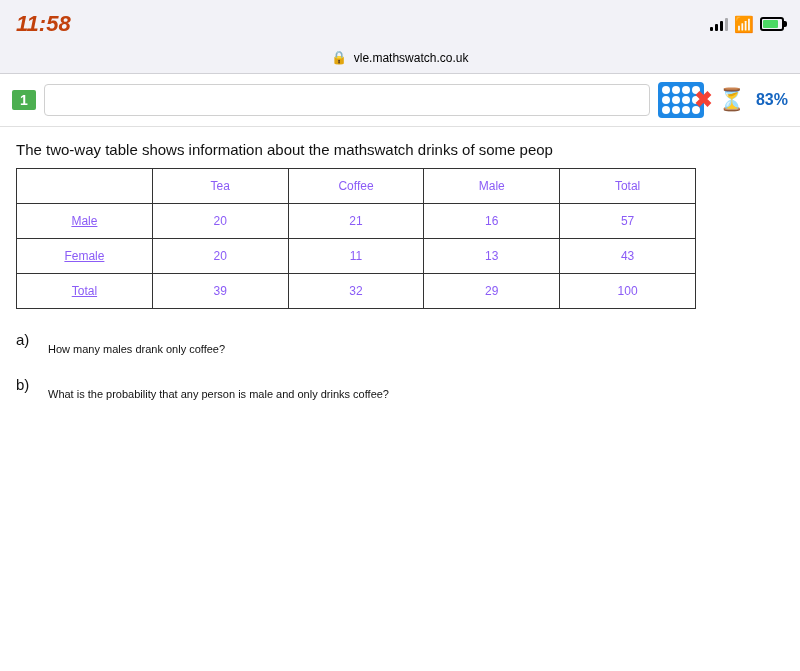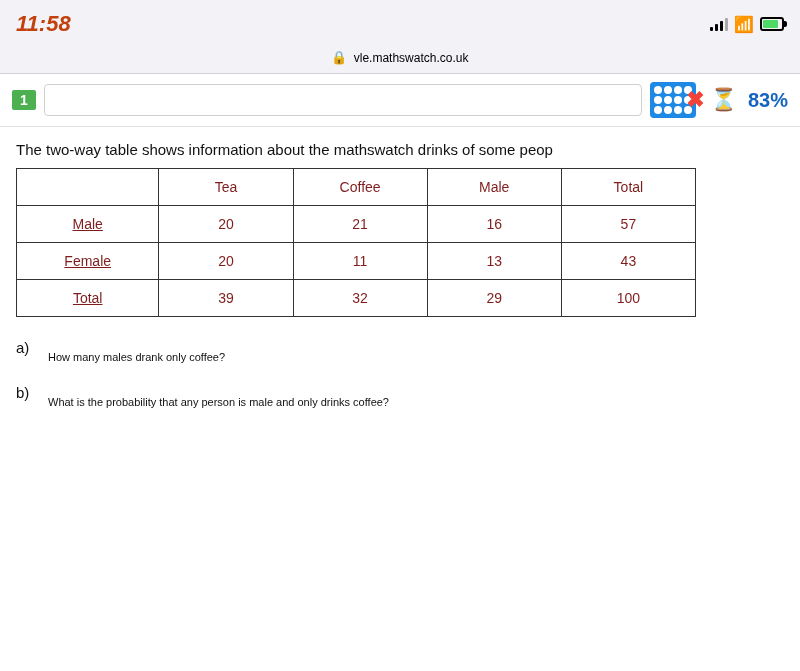--- a/index.html
+++ b/index.html
@@ -153,21 +153,21 @@
       color: #f44336;
       font-size: 22px;
       font-weight: bold;
       margin-left: -10px;
     }
     .hourglass {
       color: #00bcd4;
       font-size: 22px;
     }
     .percent-text {
-      font-size: 20px;
+      font-size: 16px;
       font-weight: 600;
       color: #1565c0;
       margin-left: 4px;
     }
 
     
     .intro-text {
       padding: 12px 16px 8px 16px;
       font-size: 15px;
       color: #111;
@@ -180,22 +180,22 @@
     }
     table {
       border-collapse: collapse;
       width: 100%;
       max-width: 680px;
     }
     table th, table td {
       border: 1px solid #333;
       text-align: center;
       padding: 10px 8px;
-      font-size: 14px;
-      color: #7f1d1d;
+      font-size: 12px;
+      color: #8b5cf6;
       min-width: 60px;
     }
     table th {
       font-weight: 500;
       background: #fff;
     }
     table td {
       font-weight: 400;
     }
     table td:first-child {

